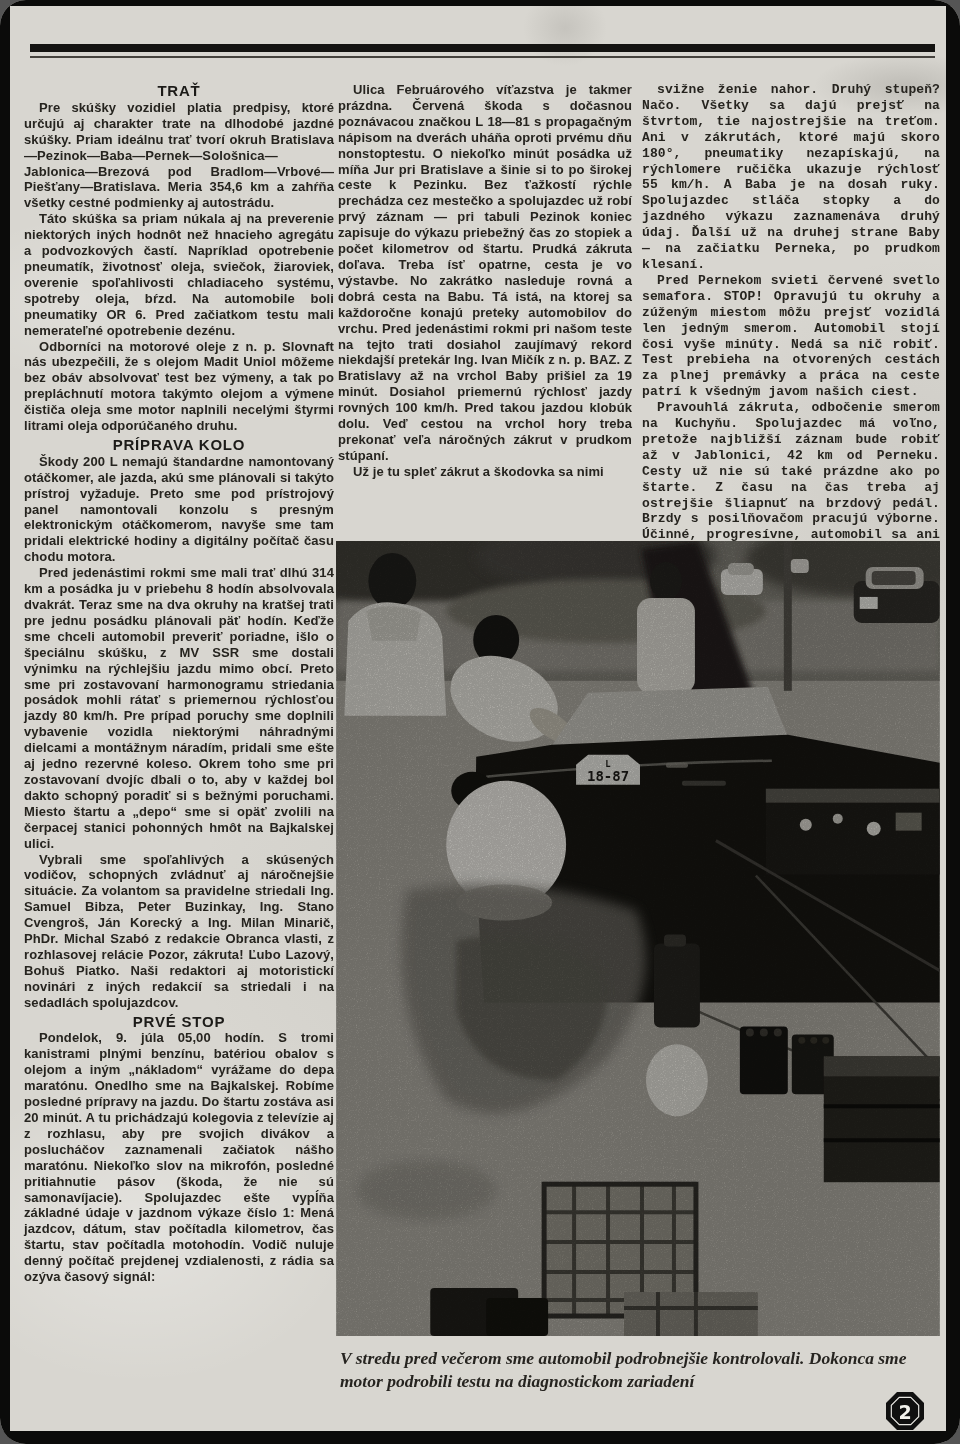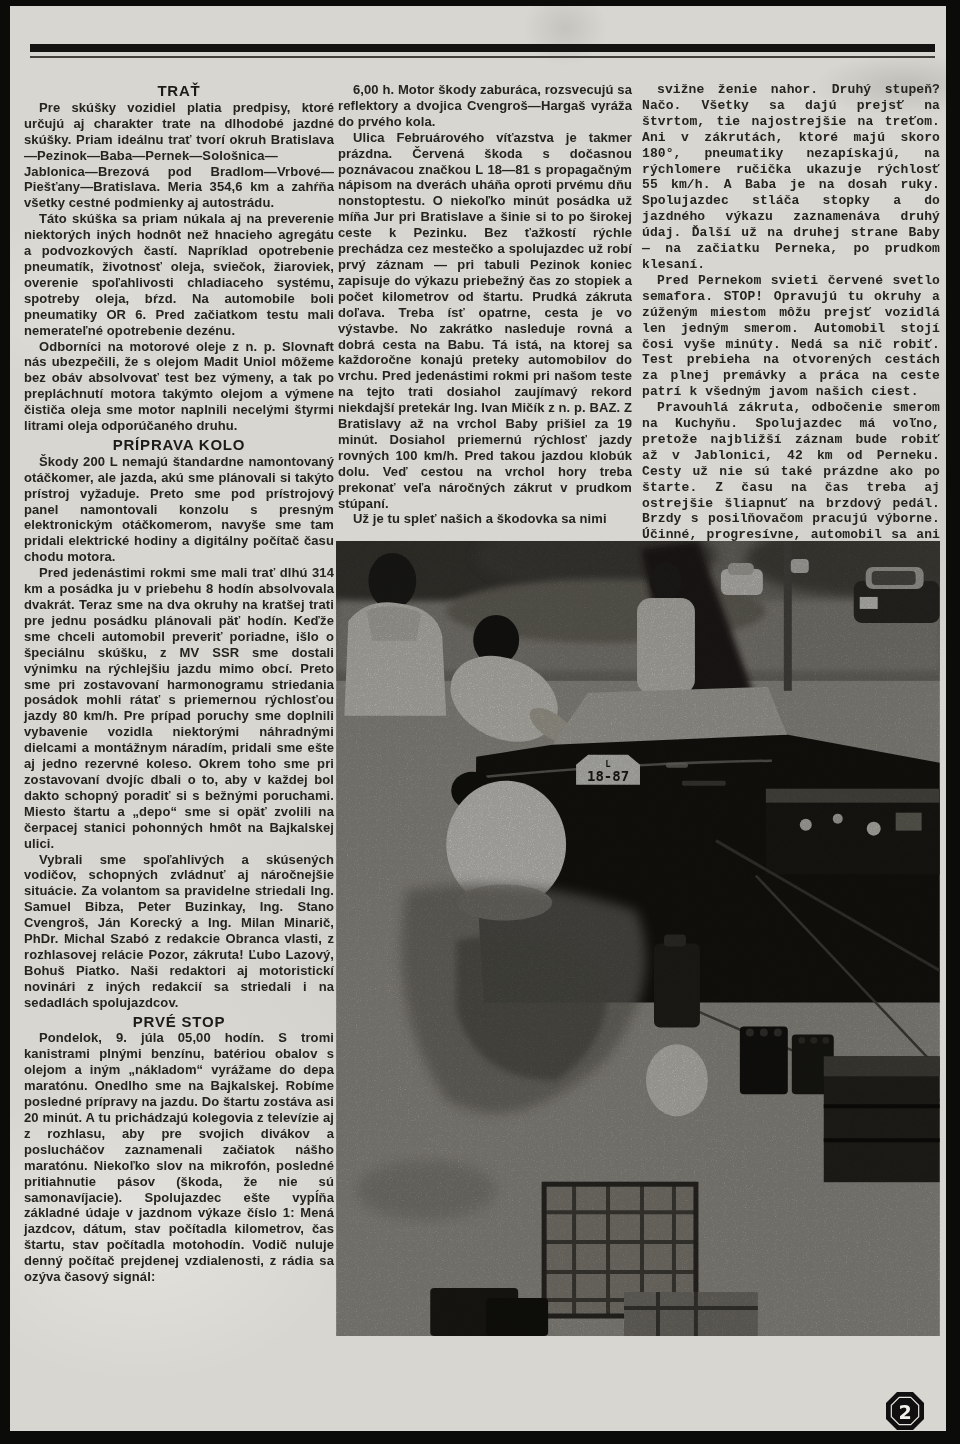--- a/index.html
+++ b/index.html
@@ -8,20 +8,21 @@
     background-color:#d8d6d0;
     background-image:
       radial-gradient(ellipse 130px 45px at 905px 85px, rgba(90,88,82,.20), transparent 70%),
       radial-gradient(ellipse 60px 55px at 565px 28px, rgba(100,98,92,.16), transparent 70%),
       radial-gradient(ellipse 300px 220px at 140px 1230px, rgba(255,255,255,.30), transparent 70%),
       radial-gradient(ellipse 260px 320px at 910px 480px, rgba(118,116,110,.10), transparent 70%),
       radial-gradient(ellipse 420px 320px at 480px 920px, rgba(122,120,113,.09), transparent 70%),
       radial-gradient(ellipse 200px 120px at 80px 300px, rgba(255,255,255,.18), transparent 70%);
     font-family:"Liberation Sans", sans-serif;
     color:#26241f;
+    border-radius:26px;
   }
   .edge{position:absolute;background:#0b0b0a;z-index:5;}
   .edge-top{left:0;top:0;width:960px;height:6px;}
   .edge-bottom{left:0;bottom:0;width:960px;height:13px;}
   .edge-left{left:0;top:0;width:10px;height:1444px;}
   .edge-right{right:0;top:0;width:14px;height:1444px;}
   .rule-thick{position:absolute;left:30px;top:44px;width:905px;height:8px;background:#141311;}
   .rule-thin{position:absolute;left:30px;top:56px;width:905px;height:2px;background:#45423d;}
   .col{position:absolute;font-size:13px;line-height:15.9px;font-weight:700;
        letter-spacing:.1px;text-align:justify;}
@@ -56,23 +57,22 @@
     <p>Odborníci na motorové oleje z n. p. Slovnaft nás ubezpečili, že s olejom Madit Uniol môžeme bez obáv absolvovať test bez výmeny, a tak po prepláchnutí motora takýmto olejom a výmene čističa oleja sme motor naplnili necelými štyrmi litrami oleja odporúčaného druhu.</p>
     <h3>PRÍPRAVA KOLO</h3>
     <p>Škody 200 L nemajú štandardne namontovaný otáčkomer, ale jazda, akú sme plánovali si takýto prístroj vyžaduje. Preto sme pod prístrojový panel namontovali konzolu s presným elektronickým otáčkomerom, navyše sme tam pridali elektrické hodiny a digitálny počítač času chodu motora.</p>
     <p>Pred jedenástimi rokmi sme mali trať dlhú 314 km a posádka ju v priebehu 8 hodín absolvovala dvakrát. Teraz sme na dva okruhy na kratšej trati pre jednu posádku plánovali päť hodín. Keďže sme chceli automobil preveriť poriadne, išlo o špeciálnu skúšku, z MV SSR sme dostali výnimku na rýchlejšiu jazdu mimo obcí. Preto sme pri zostavovaní harmonogramu striedania posádok mohli rátať s priemernou rýchlosťou jazdy 80 km/h. Pre prípad poruchy sme doplnili vybavenie vozidla niektorými náhradnými dielcami a montážnym náradím, pridali sme ešte aj jedno rezervné koleso. Okrem toho sme pri zostavovaní dvojíc dbali o to, aby v každej bol dakto schopný poradiť si s bežnými poruchami. Miesto štartu a „depo“ sme si opäť zvolili na čerpacej stanici pohonných hmôt na Bajkalskej ulici.</p>
     <p>Vybrali sme spoľahlivých a skúsených vodičov, schopných zvládnuť aj náročnejšie situácie. Za volantom sa pravidelne striedali Ing. Samuel Bibza, Peter Buzinkay, Ing. Stano Cvengroš, Ján Korecký a Ing. Milan Minarič, PhDr. Michal Szabó z redakcie Obranca vlasti, z rozhlasovej relácie Pozor, zákruta! Ľubo Lazový, Bohuš Piatko. Naši redaktori aj motoristickí novinári z iných redakcií sa striedali i na sedadlách spolujazdcov.</p>
     <h3>PRVÉ STOP</h3>
     <p>Pondelok, 9. júla 05,00 hodín. S tromi kanistrami plnými benzínu, batériou obalov s olejom a iným „nákladom“ vyrážame do depa maratónu. Onedlho sme na Bajkalskej. Robíme posledné prípravy na jazdu. Do štartu zostáva asi 20 minút. A tu prichádzajú kolegovia z televízie aj z rozhlasu, aby pre svojich divákov a poslucháčov zaznamenali začiatok nášho maratónu. Niekoľko slov na mikrofón, posledné pritiahnutie pásov (škoda, že nie sú samonavíjacie). Spolujazdec ešte vypĺňa základné údaje v jazdnom výkaze číslo 1: Mená jazdcov, dátum, stav počítadla kilometrov, čas štartu, stav počítadla motohodín. Vodič nuluje denný počítač prejdenej vzdialenosti, z rádia sa ozýva časový signál:</p>
   </div>
 
   <div class="col col-2">
-    <p>6,00 h. Motor škody zaburáca, rozsvecujú sa reflektory a dvojica Cvengroš—Hargaš vyráža do prvého kola.</p>
     <p>Ulica Februárového víťazstva je takmer prázdna. Červená škoda s dočasnou poznávacou značkou L 18—81 s propagačným nápisom na dverách uháňa oproti prvému dňu nonstoptestu. O niekoľko minút posádka už míňa Jur pri Bratislave a šinie si to po širokej ceste k Pezinku. Bez ťažkostí rýchle prechádza cez mestečko a spolujazdec už robí prvý záznam — pri tabuli Pezinok koniec zapisuje do výkazu priebežný čas zo stopiek a počet kilometrov od štartu. Prudká zákruta doľava. Treba ísť opatrne, cesta je vo výstavbe. No zakrátko nasleduje rovná a dobrá cesta na Babu. Tá istá, na ktorej sa každoročne konajú preteky automobilov do vrchu. Pred jedenástimi rokmi pri našom teste na tejto trati dosiahol zaujímavý rekord niekdajší pretekár Ing. Ivan Mičík z n. p. BAZ. Z Bratislavy až na vrchol Baby prišiel za 19 minút. Dosiahol priemernú rýchlosť jazdy rovných 100 km/h. Pred takou jazdou klobúk dolu. Veď cestou na vrchol hory treba prekonať veľa náročných zákrut v prudkom stúpaní.</p>
-    <p>Už je tu spleť našich a škodovka sa nimi</p>
+    <p>Už je tu spleť zákrut a škodovka sa nimi</p>
   </div>
 
   <div class="col col-3">
     <p>svižne ženie nahor. Druhý stupeň? Načo. Všetky sa dajú prejsť na štvrtom, tie najostrejšie na treťom. Ani v zákrutách, ktoré majú skoro 180°, pneumatiky nezapískajú, na rýchlomere ručička ukazuje rýchlosť 55 km/h. A Baba je na dosah ruky. Spolujazdec stláča stopky a do jazdného výkazu zaznamenáva druhý údaj. Ďalší už na druhej strane Baby — na začiatku Perneka, po prudkom klesaní.</p>
     <p>Pred Pernekom svieti červené svetlo semafora. STOP! Opravujú tu okruhy a zúženým miestom môžu prejsť vozidlá len jedným smerom. Automobil stojí čosi vyše minúty. Nedá sa nič robiť. Test prebieha na otvorených cestách za plnej premávky a práca na ceste patrí k všedným javom našich ciest.</p>
     <p>Pravouhlá zákruta, odbočenie smerom na Kuchyňu. Spolujazdec má voľno, pretože najbližší záznam bude robiť až v Jablonici, 42 km od Perneku. Cesty už nie sú také prázdne ako po štarte. Z času na čas treba aj ostrejšie šliapnuť na brzdový pedál. Brzdy s posilňovačom pracujú výborne. Účinné, progresívne, automobil sa ani pri prudkom zošliapnutí neuhýba z priameho smeru.</p>
   </div>
 
   <svg class="photo" viewBox="0 0 604 796">
     <defs>
@@ -212,20 +212,21 @@
       <line x1="360" y1="752" x2="360" y2="796" stroke="#3f3d37" stroke-width="4"></line>
     </g>
     <g>
       <rect x="94" y="748" width="88" height="48" rx="4" fill="#1d1c18"></rect>
       <rect x="150" y="758" width="62" height="38" rx="4" fill="#14130e"></rect>
     </g>
 
     <rect x="0" y="0" width="604" height="796" filter="url(#gr)" opacity="0.30"></rect>
   </svg>
 
+  <div class="caption">V stredu pred večerom sme automobil podrobnejšie kontrolovali. Dokonca sme motor podrobili testu na diagnostickom zariadení</div>
 
   <svg class="badge" viewBox="0 0 42 42">
     <polygon points="13,2 29,2 40,13 40,29 29,40 13,40 2,29 2,13" fill="#101010"></polygon>
     <polygon points="13,2 29,2 40,13 40,29 29,40 13,40 2,29 2,13" fill="none" stroke="#e8e7e2" stroke-width="1.6" transform="translate(21,21) scale(0.72) translate(-21,-21)"></polygon>
     <text x="21" y="28.5" text-anchor="middle" font-family="DejaVu Sans, sans-serif" font-size="19" font-weight="bold" fill="#f2f1ec">2</text>
   </svg>
 
 </div>
 
 </body></html>

